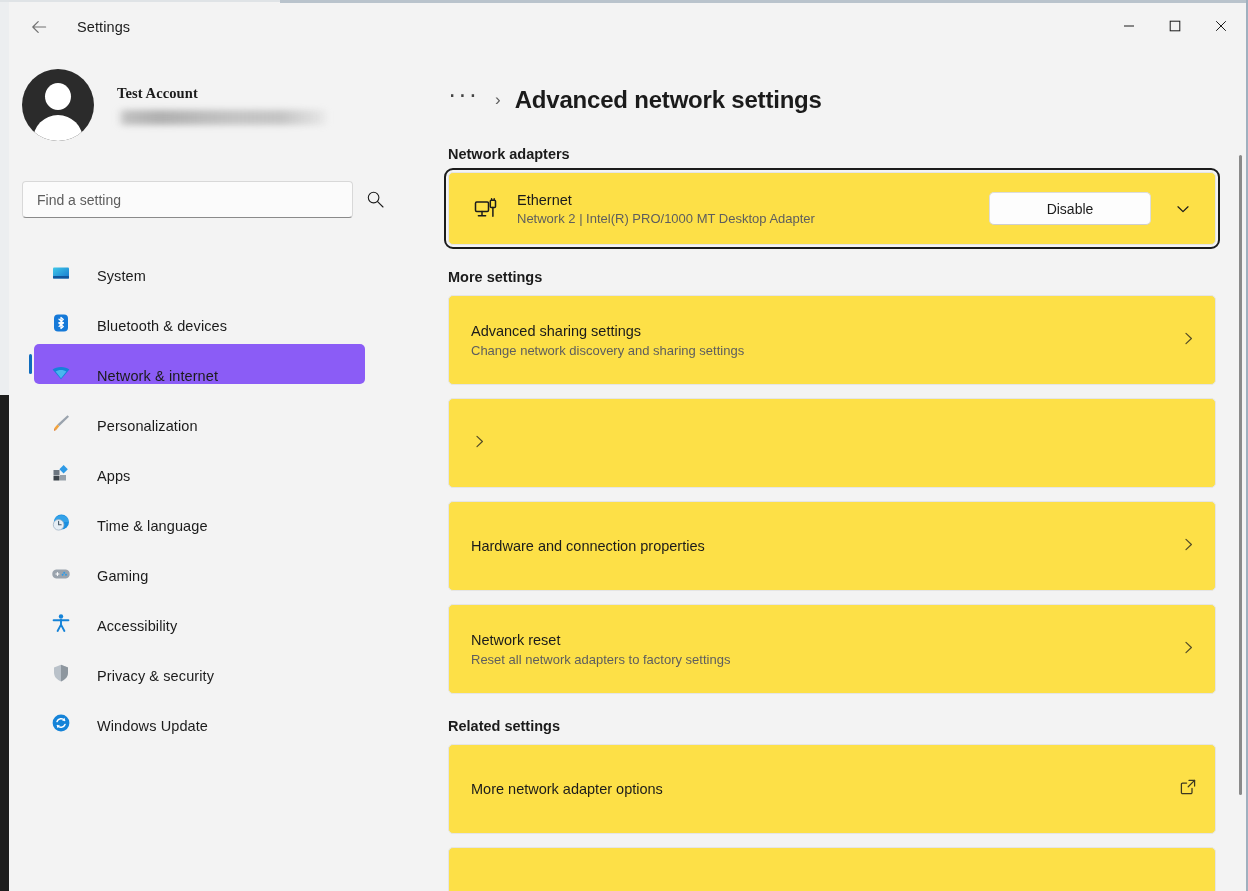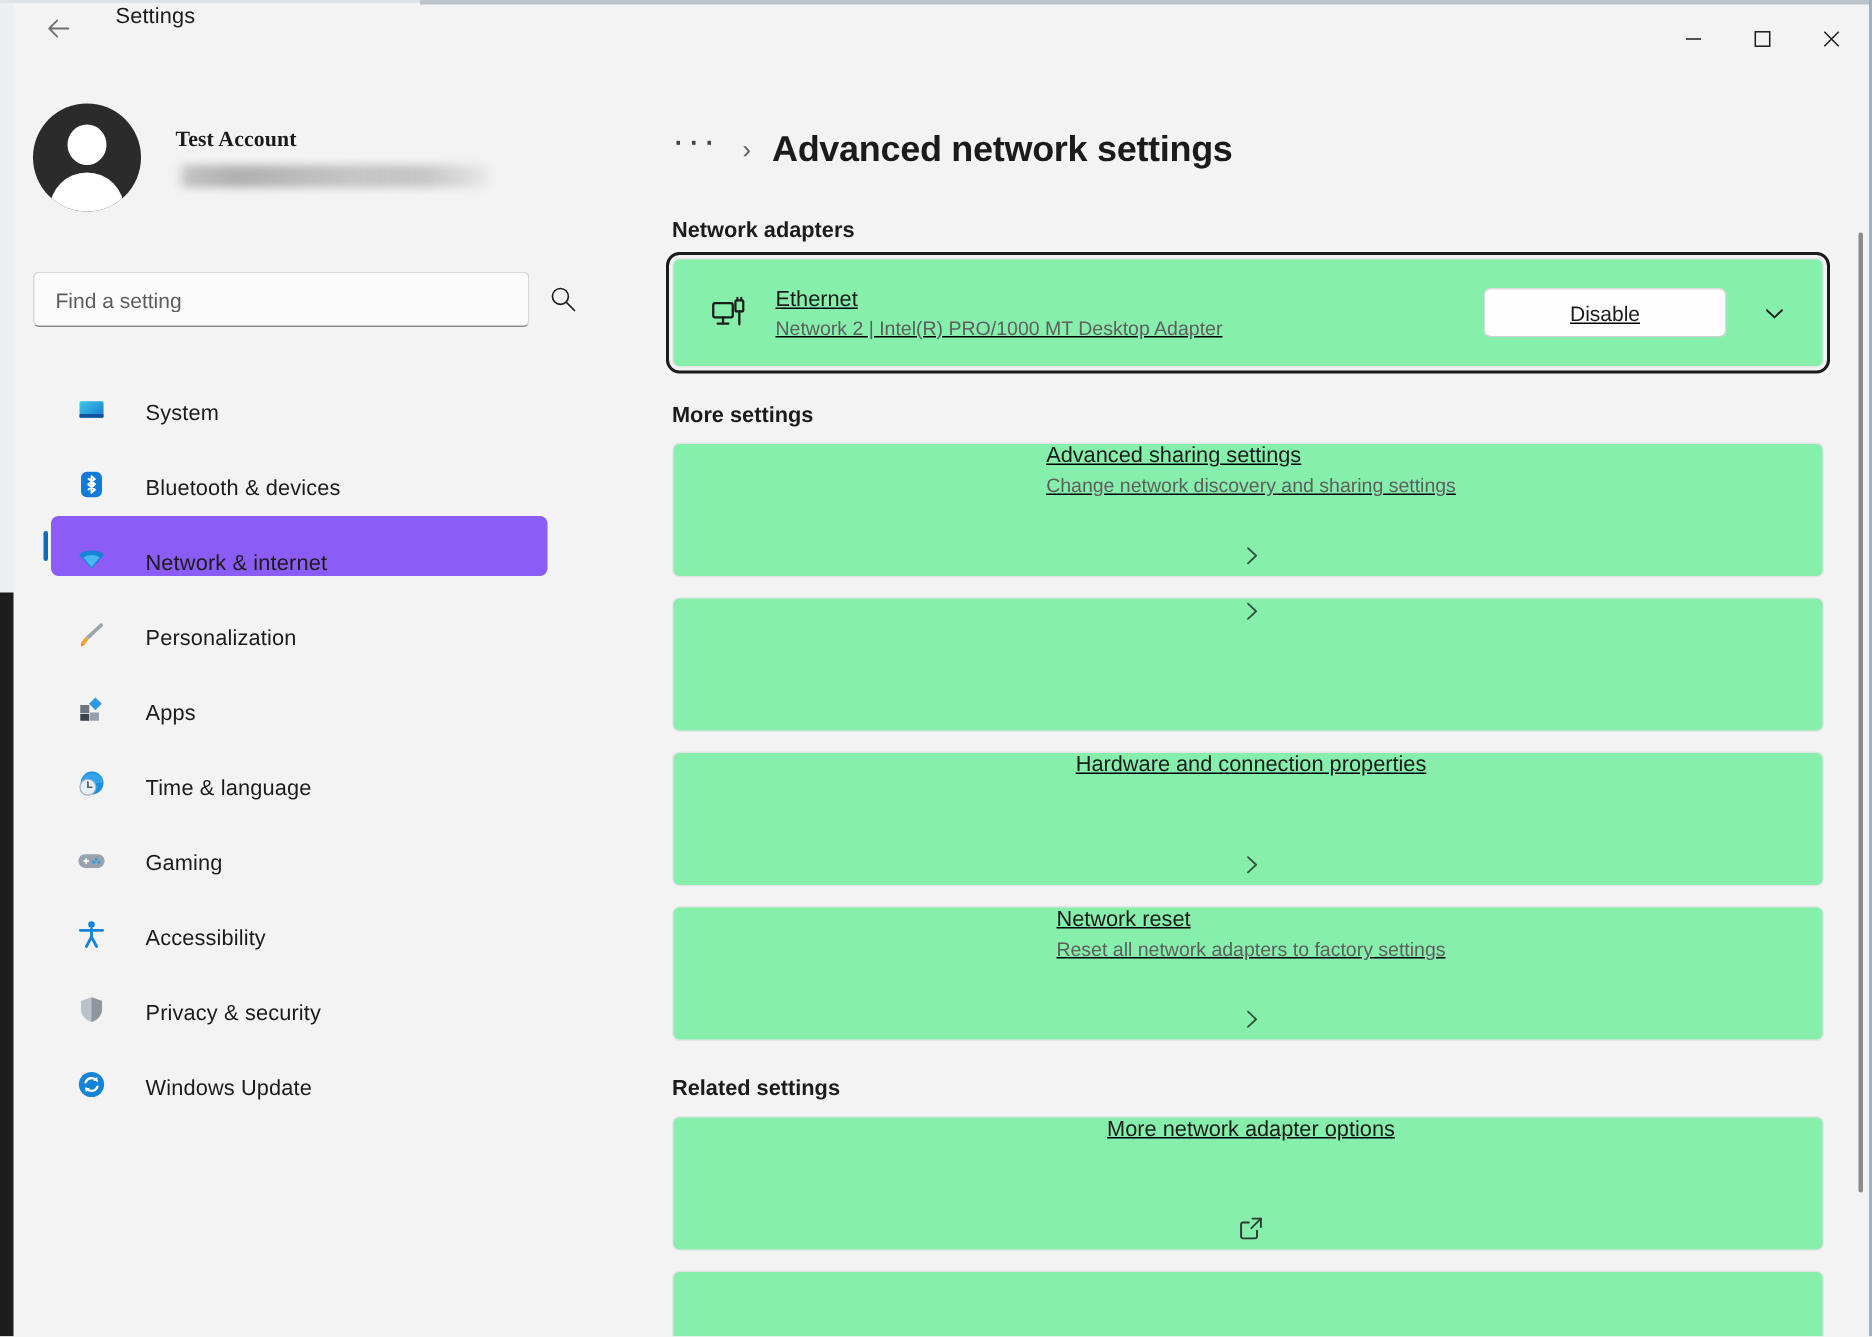--- a/index.html
+++ b/index.html
@@ -56,21 +56,21 @@
     background: #9fb0bf;
   }
 
   
   .titlebar {
     position: absolute;
     left: 9px; top: 3px;
     width: 1237px;
     height: 48px;
     display: flex;
-    align-items: flex-start;
+    align-items: center;
   }
   .back-btn {
     width: 36px; height: 32px;
     margin-left: 12px;
     display: flex; align-items: center; justify-content: center;
     border-radius: 4px;
     cursor: pointer;
   }
   .back-btn svg { display: block; }
   .app-title {
@@ -243,27 +243,26 @@
   .section-head {
     margin: 24px 0 10px 26px;
     font-size: 14.5px;
     font-weight: bold;
     color: #1b1b1b;
   }
 
   .card {
     margin-left: 26px;
     width: 768px;
-    background: #86efac;
+    background: #fde047;
     border: 1px solid #e5e5e5;
     border-radius: 5px;
     display: flex;
     align-items: center;
     cursor: pointer;
-    text-decoration: underline;
   }
 
   .adapter-card {
     position: relative;
     height: 73px;
     margin-top: 2px;
     padding: 0 14px 0 22px;
     outline: 2.5px solid #1b1b1b;
     outline-offset: 2px;
     border-radius: 5px;
@@ -299,21 +298,20 @@
     margin-left: 14px;
     display: flex; align-items: center; justify-content: center;
     border-radius: 4px;
     cursor: pointer;
   }
 
   .setting-card {
     height: 90px;
     margin-bottom: 13px;
     padding: 0 18px 0 22px;
-    flex-direction: column;
   }
   .setting-text { flex: 1 1 auto; }
   .setting-title {
     font-size: 14.5px;
     color: #1b1b1b;
   }
   .setting-sub {
     margin-top: 4px;
     font-size: 13px;
     color: #5e5e5e;

